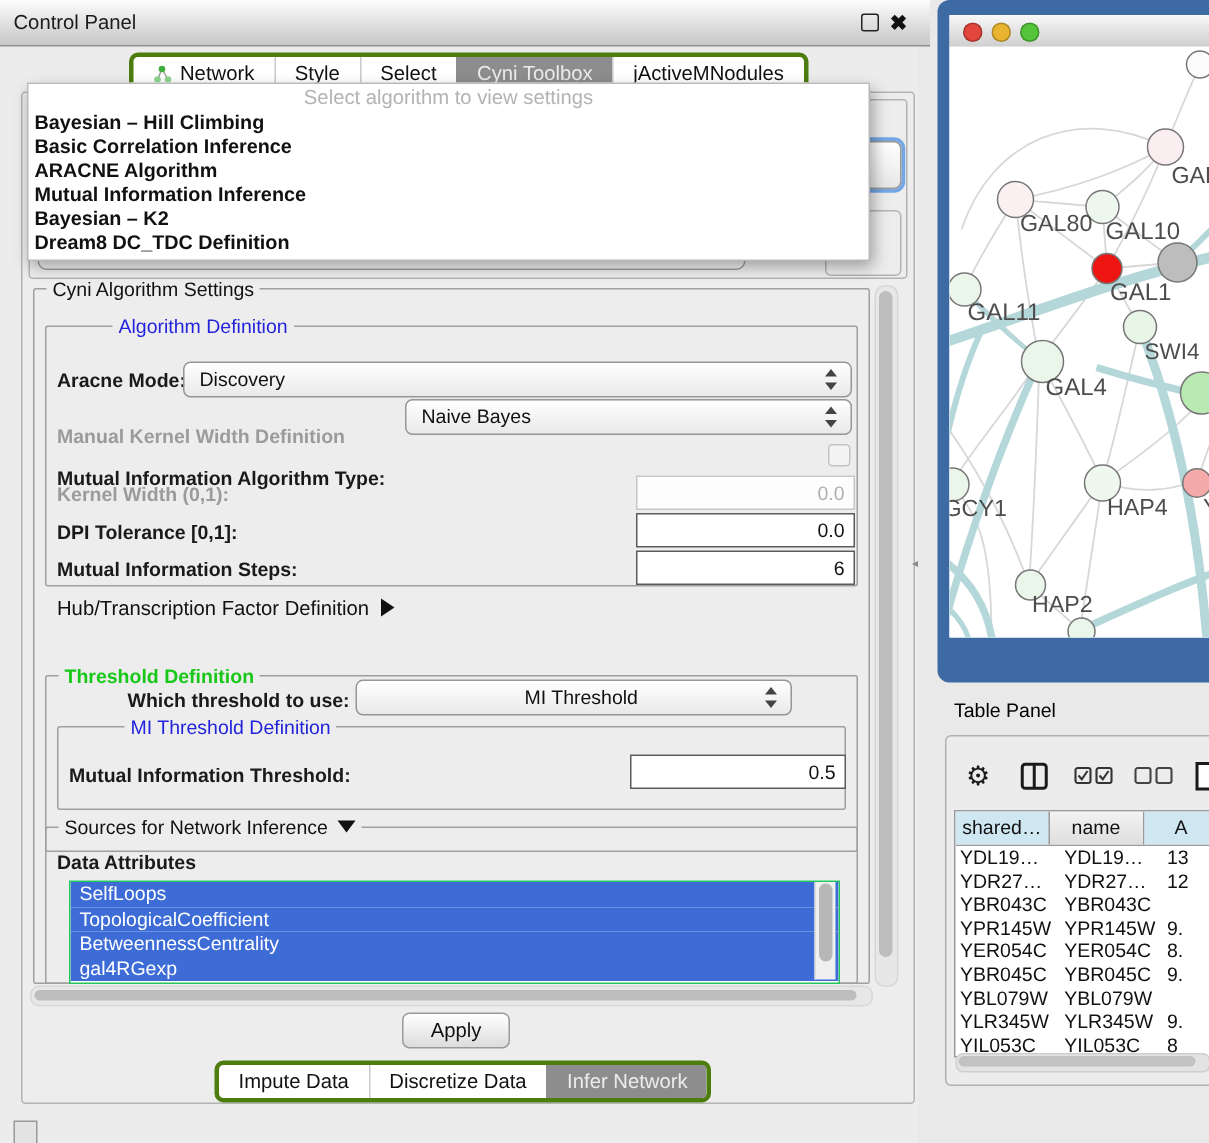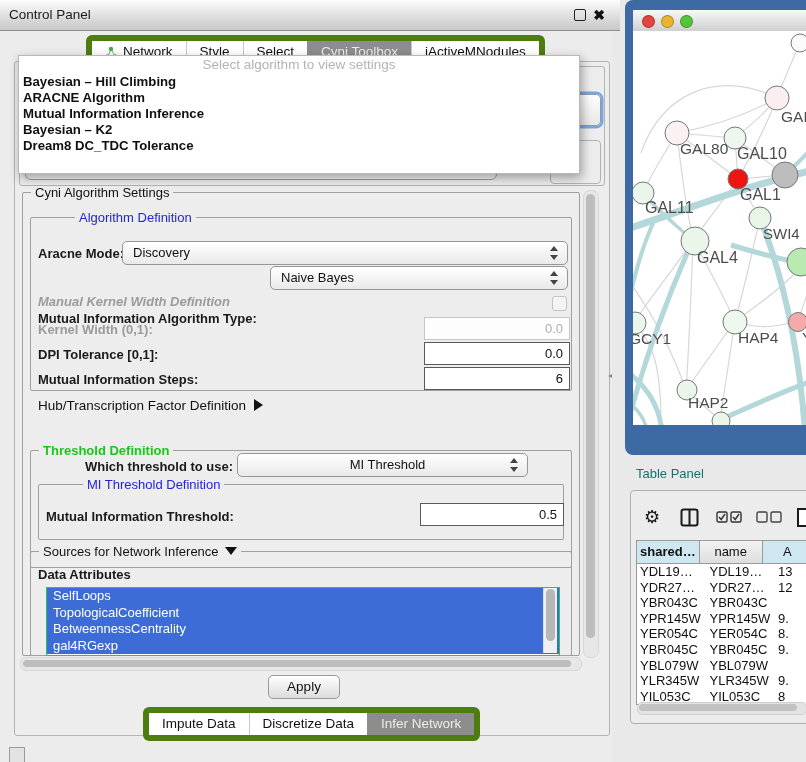--- a/index.html
+++ b/index.html
@@ -17,21 +17,21 @@
     border-bottom:1px solid #8f8f8f;
   }
   #titlebar .title{position:absolute;left:9px;top:7px;font-size:13.5px;color:#1b1b1b;}
   .tb-btn{position:absolute;top:8px;width:14px;height:14px;text-align:center;cursor:default;}
   #float-btn{left:573px;}
   #float-btn .sq{display:block;width:10px;height:10px;border:1.6px solid #222;border-radius:2px;margin:1px auto;}
   #close-btn{left:592px;font-size:14px;font-weight:bold;color:#111;line-height:14px;}
   #left-bg{left:0;top:30px;width:612px;height:732px;background:#ececec;}
   
   .tabstrip{
-    display:inline-flex;background:#fff;border:6px solid #4d7c0f;border-radius:6px;
+    display:inline-flex;background:#fff;border:3px solid #4d7c0f;border-radius:6px;
     overflow:hidden;height:22px;line-height:22px;font-size:13.5px;color:#111;
   }
   .tabstrip .tab{padding:0 13px;white-space:nowrap;border-left:1px solid #c9c9c9;display:flex;align-items:center;gap:5px;}
   .tabstrip .tab:first-child{border-left:none;}
   .tabstrip .tab.sel{background:#8d8d8d;color:#ececec;border-left-color:#8d8d8d;}
   #top-tabs{left:86px;top:35px;}
   #bottom-tabs{left:143px;top:707px;}
   
   #main-panel{left:14px;top:61px;width:594px;height:673px;background:#ededed;border:1px solid #b3b3b3;border-radius:3px;}
   
@@ -90,30 +90,30 @@
   
   #mini-icon{left:9px;top:747px;width:14px;height:14px;border:1.5px solid #9a9a9a;background:#e3e3e3;}
   #splitter-mark{left:608px;top:371px;font-size:8px;color:#8a8a8a;}
   
   #net-frame{left:625px;top:0;width:181px;height:455px;background:#3e6aa3;border-radius:8px 0 0 8px;}
   #net-win{left:633px;top:10px;width:173px;height:415px;background:#fff;}
   #net-titlebar{left:0;top:0;width:173px;height:21px;background:linear-gradient(#f8f8f8,#cfcfcf);border-bottom:1px solid #a9a9a9;}
   .light{position:absolute;top:5px;width:11px;height:11px;border-radius:50%;border:1px solid rgba(0,0,0,.25);}
   #net-canvas{left:0;top:21px;width:173px;height:394px;overflow:hidden;background:#fff;}
   
-  #tp-title{left:636px;top:466px;font-size:13px;color:#0f766e;}
+  #tp-title{left:636px;top:466px;font-size:13px;color:#000000;}
   #tp-box{left:630px;top:490px;width:182px;height:232px;background:#ececec;border:1px solid #b0b0b0;border-radius:4px;}
   #tp-toolbar{left:636px;top:504px;width:170px;height:28px;}
   .ticon{position:absolute;top:0;}
   #tp-table{left:636px;top:540px;width:176px;height:163px;overflow:hidden;background:#fff;border:1px solid #9a9a9a;}
   .thead{display:flex;height:22px;border-bottom:1px solid #9a9a9a;}
   .th{font-size:13px;color:#111;text-align:center;line-height:22px;border-right:1px solid #9a9a9a;overflow:hidden;white-space:nowrap;}
   .th.hl{background:#cfe7f1;}
   .th.plain{background:linear-gradient(#f3f3f3,#dedede);}
-  .th:nth-child(1){width:75px;font-weight:bold;}
+  .th:nth-child(1){width:75px;}
   .th:nth-child(2){width:75px;}
   .th:nth-child(3){width:60px;}
   .trow{display:flex;height:15.6px;line-height:15.6px;font-size:13px;color:#111;}
   .tcell{overflow:hidden;white-space:nowrap;}
   .tcell:nth-child(1){width:76px;padding-left:3px;}
   .tcell:nth-child(2){width:76px;padding-left:3px;}
   .tcell:nth-child(3){width:40px;padding-left:2px;}
   #tp-hsb{left:637px;top:702px;width:168px;height:11px;background:#e3e3e3;border:1px solid #cfcfcf;border-radius:5px;}
   #tp-hsb .thumb{position:absolute;left:1px;top:1px;width:158px;height:7px;background:#c2c2c2;border-radius:4px;}
 </style>
@@ -159,24 +159,25 @@
 
 <div class="abs" id="behind-box"></div>
 <div class="abs" id="behind-combo"></div>
 <div class="abs" id="behind-group"></div>
 <div class="abs" id="behind-field"></div>
 
 <div class="abs" id="popup">
   <div class="placeholder">Select algorithm to view settings</div>
   <div>
       <div class="pop-item">Bayesian – Hill Climbing</div>
+      <div class="pop-item">Basic Correlation Inference</div>
       <div class="pop-item sel">ARACNE Algorithm</div>
       <div class="pop-item">Mutual Information Inference</div>
       <div class="pop-item">Bayesian – K2</div>
-      <div class="pop-item">Dream8 DC_TDC Tolerance</div>
+      <div class="pop-item">Dream8 DC_TDC Definition</div>
     </div>
 </div>
 
 <div class="group" style="left:22px;top:192px;width:556px;height:462px;">
   <span class="gtitle" style="color:#111;">Cyni Algorithm Settings</span>
 </div>
 
 <div class="group" style="left:30px;top:217px;width:540px;height:172px;">
   <span class="gtitle t-blue">Algorithm Definition</span>
 </div>
@@ -189,21 +190,21 @@
     </span>
 </div>
 <span class="lbl" style="left:38px;top:271px;margin-top:40px;">Mutual Information Algorithm Type:</span>
 <div class="combo" style="left:270px;top:266px;width:286px;">
   <span>Naive Bayes</span>
   <span class="spin">
       <i class="up"></i>
       <i class="dn"></i>
     </span>
 </div>
-<span class="lbl dis" style="left:38px;top:294px;font-style:italic;">Manual Kernel Width Definition</span>
+<span class="lbl dis" style="left:38px;top:283px;">Manual Kernel Width Definition</span>
 <span class="checkbox" style="left:552px;top:296px;"></span>
 <span class="lbl dis" style="left:38px;top:322px;">Kernel Width (0,1):</span>
 <div class="field dis" style="left:424px;top:317px;width:138px;">0.0</div>
 <span class="lbl" style="left:38px;top:347px;">DPI Tolerance [0,1]:</span>
 <div class="field" style="left:424px;top:342px;width:138px;">0.0</div>
 <span class="lbl" style="left:38px;top:372px;">Mutual Information Steps:</span>
 <div class="field" style="left:424px;top:367px;width:138px;">6</div>
 
 <div class="abs" style="left:38px;top:398px;font-size:13.5px;color:#111;">
   <span>Hub/Transcription Factor Definition</span><span class="arrow-right"></span>

